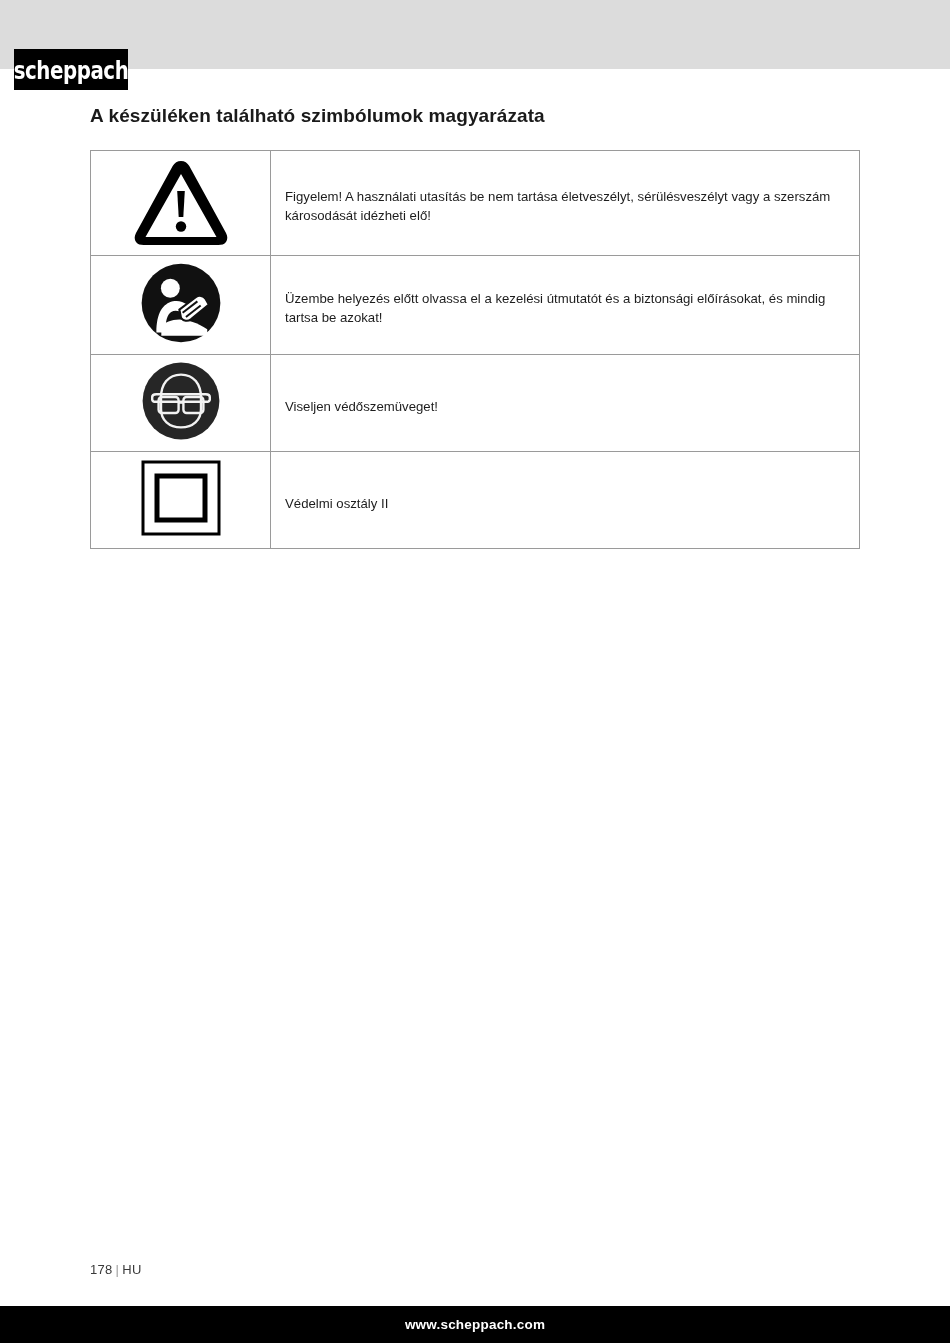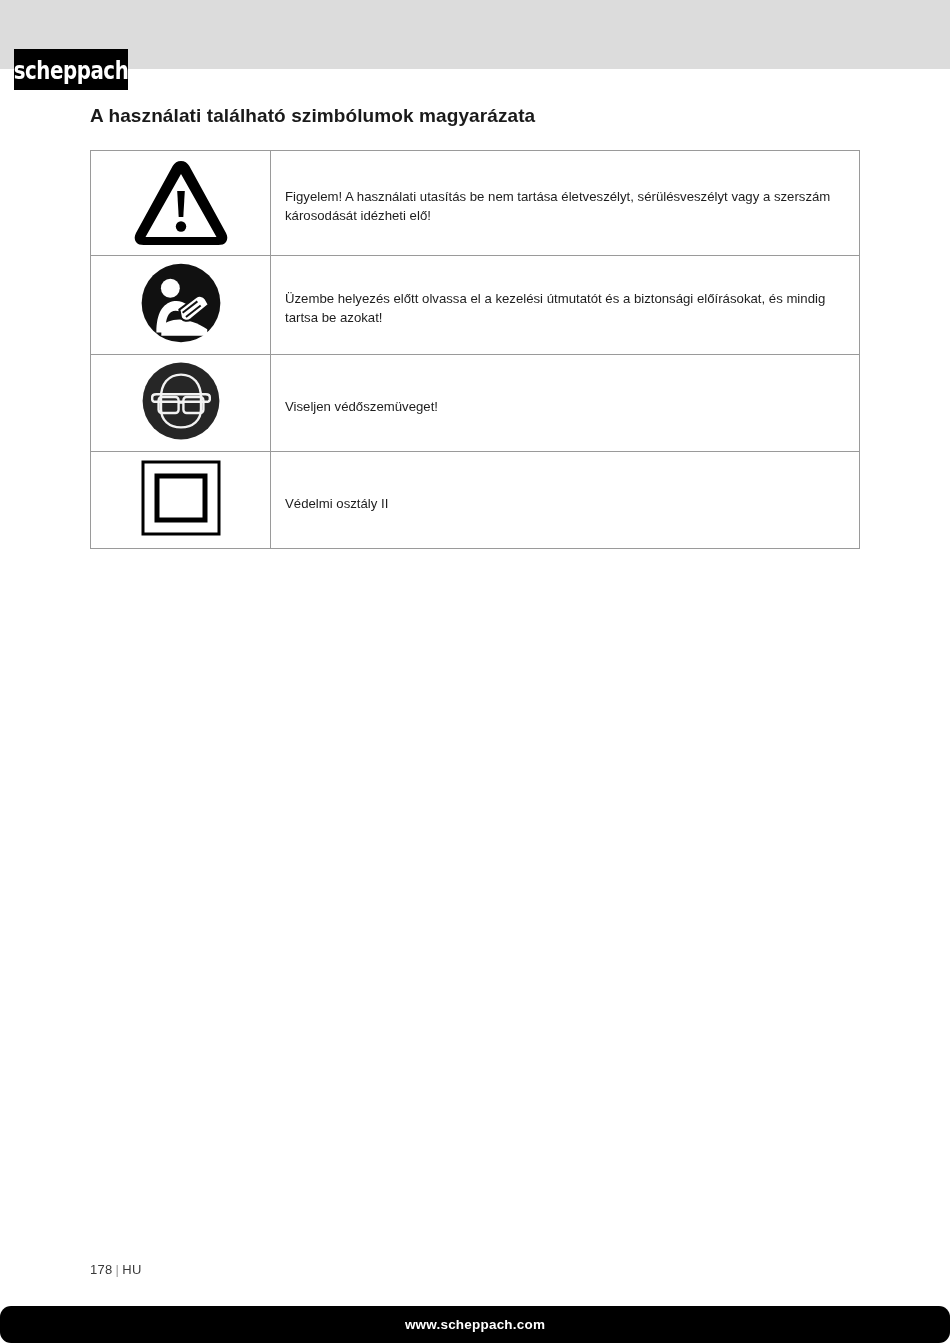--- a/index.html
+++ b/index.html
@@ -116,40 +116,39 @@
   .footer-bar {
     position: absolute;
     left: 0;
     bottom: 0;
     width: 950px;
     height: 37px;
     background: #000000;
     display: flex;
     align-items: center;
     justify-content: center;
-    border-radius: 11px;
   }
 
   .footer-url {
     color: #ffffff;
     font-size: 13.5px;
     font-weight: 700;
     letter-spacing: 0.2px;
   }
 </style>
 </head>
 <body>
 
 <div class="header-band">
   <div class="logo-box">
     <span class="logo-text">scheppach</span>
   </div>
 </div>
 
-<h1 class="page-title">A használati található szimbólumok magyarázata</h1>
+<h1 class="page-title">A készüléken található szimbólumok magyarázata</h1>
 
 <table class="symbol-table">
   <tbody>
 
     <tr>
       <td class="icon-cell">
         <span class="icon-wrap">
           <svg width="100" height="88" viewBox="0 0 100 88" xmlns="http://www.w3.org/2000/svg">
             <path d="M50 4 C53.5 4 56.5 5.9 58.3 9 L95 76 C96.8 79.2 96.7 82.6 95 85 C93.3 87.4 90.6 88 87.3 88 L12.7 88 C9.4 88 6.7 87.4 5 85 C3.3 82.6 3.2 79.2 5 76 L41.7 9 C43.5 5.9 46.5 4 50 4 Z
                      M50 17 L14.5 80 L85.5 80 Z" fill="#000000" fill-rule="evenodd"></path>

